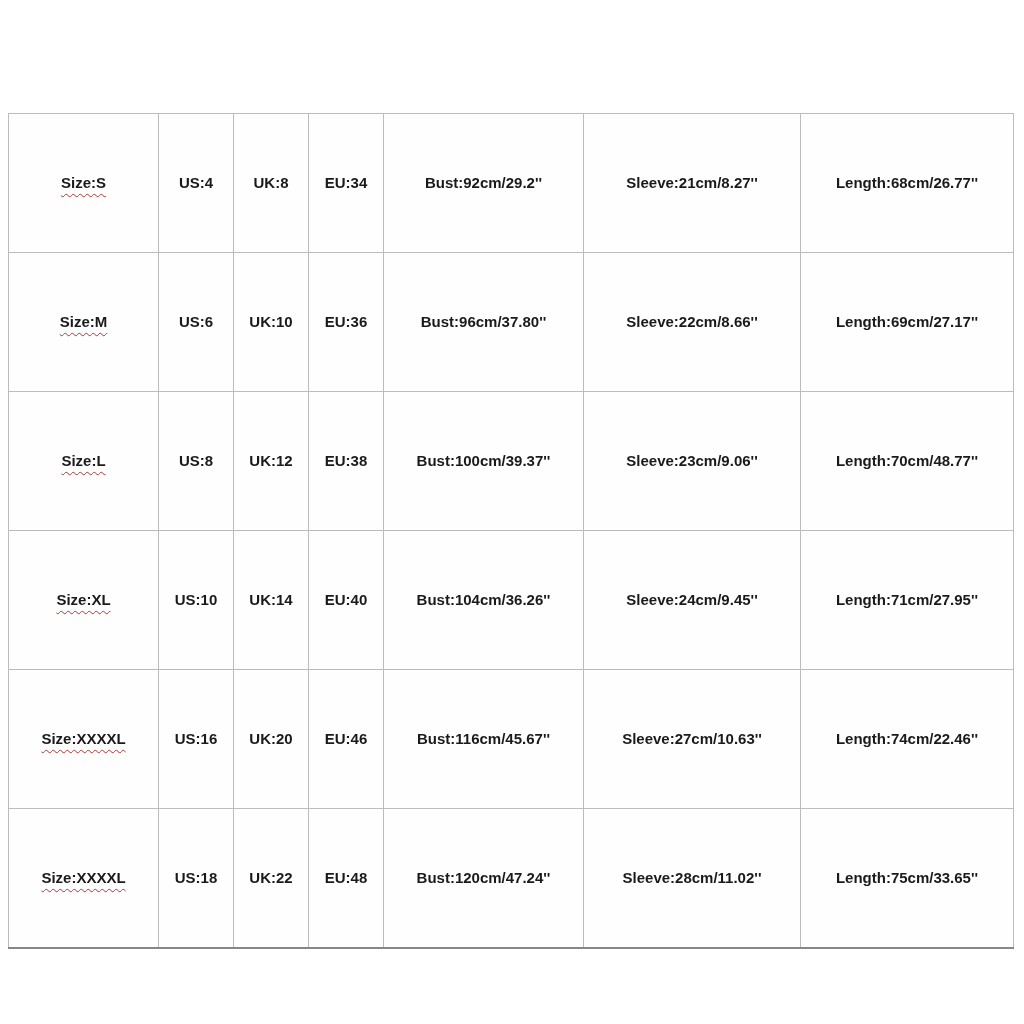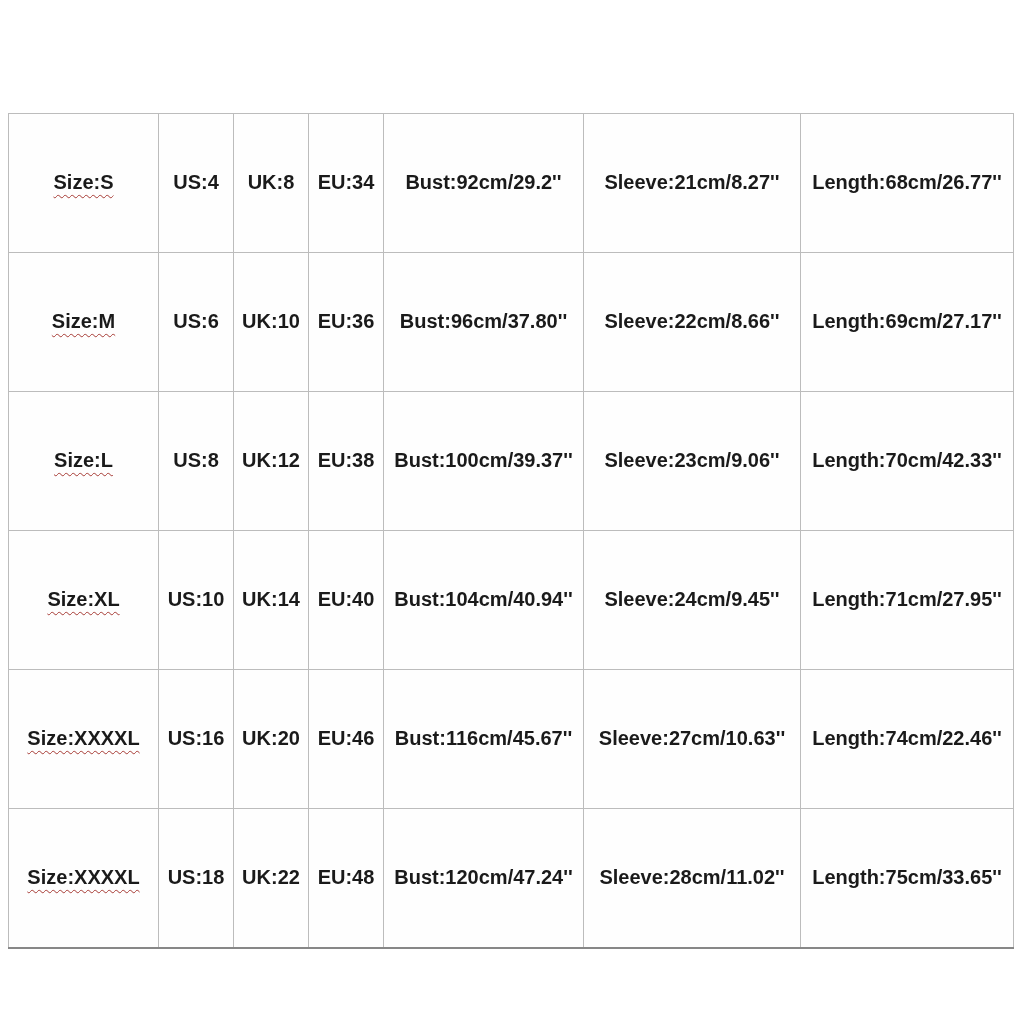--- a/index.html
+++ b/index.html
@@ -26,21 +26,21 @@
     background: #fefefe;
     border: 1px solid #9f9f9f;
     border-bottom: 2px solid #878787;
   }
   .size-table td {
     border: 1px solid #bcbcbc;
     height: 104.5px;
     text-align: center;
     vertical-align: middle;
     font-weight: bold;
-    font-size: 20px;
+    font-size: 15px;
     color: #1a1a1a;
     letter-spacing: 0px;
     white-space: nowrap;
     overflow: hidden;
     padding: 0 2px;
   }
   .col-size   { width: 150px; }
   .col-us     { width: 75px;  }
   .col-uk     { width: 75px;  }
   .col-eu     { width: 75px;  }
@@ -97,31 +97,31 @@
 
   <tr>
     <td>
       <span class="squiggle">Size:L</span>
     </td>
     <td>US:8</td>
     <td>UK:12</td>
     <td>EU:38</td>
     <td>Bust:100cm/39.37''</td>
     <td>Sleeve:23cm/9.06''</td>
-    <td>Length:70cm/42.33''</td>
+    <td>Length:70cm/48.77''</td>
   </tr>
 
   <tr>
     <td>
       <span class="squiggle">Size:XL</span>
     </td>
     <td>US:10</td>
     <td>UK:14</td>
     <td>EU:40</td>
-    <td>Bust:104cm/40.94''</td>
+    <td>Bust:104cm/36.26''</td>
     <td>Sleeve:24cm/9.45''</td>
     <td>Length:71cm/27.95''</td>
   </tr>
 
 
 
   <tr>
     <td>
       <span class="squiggle">Size:XXXXL</span>
     </td>

